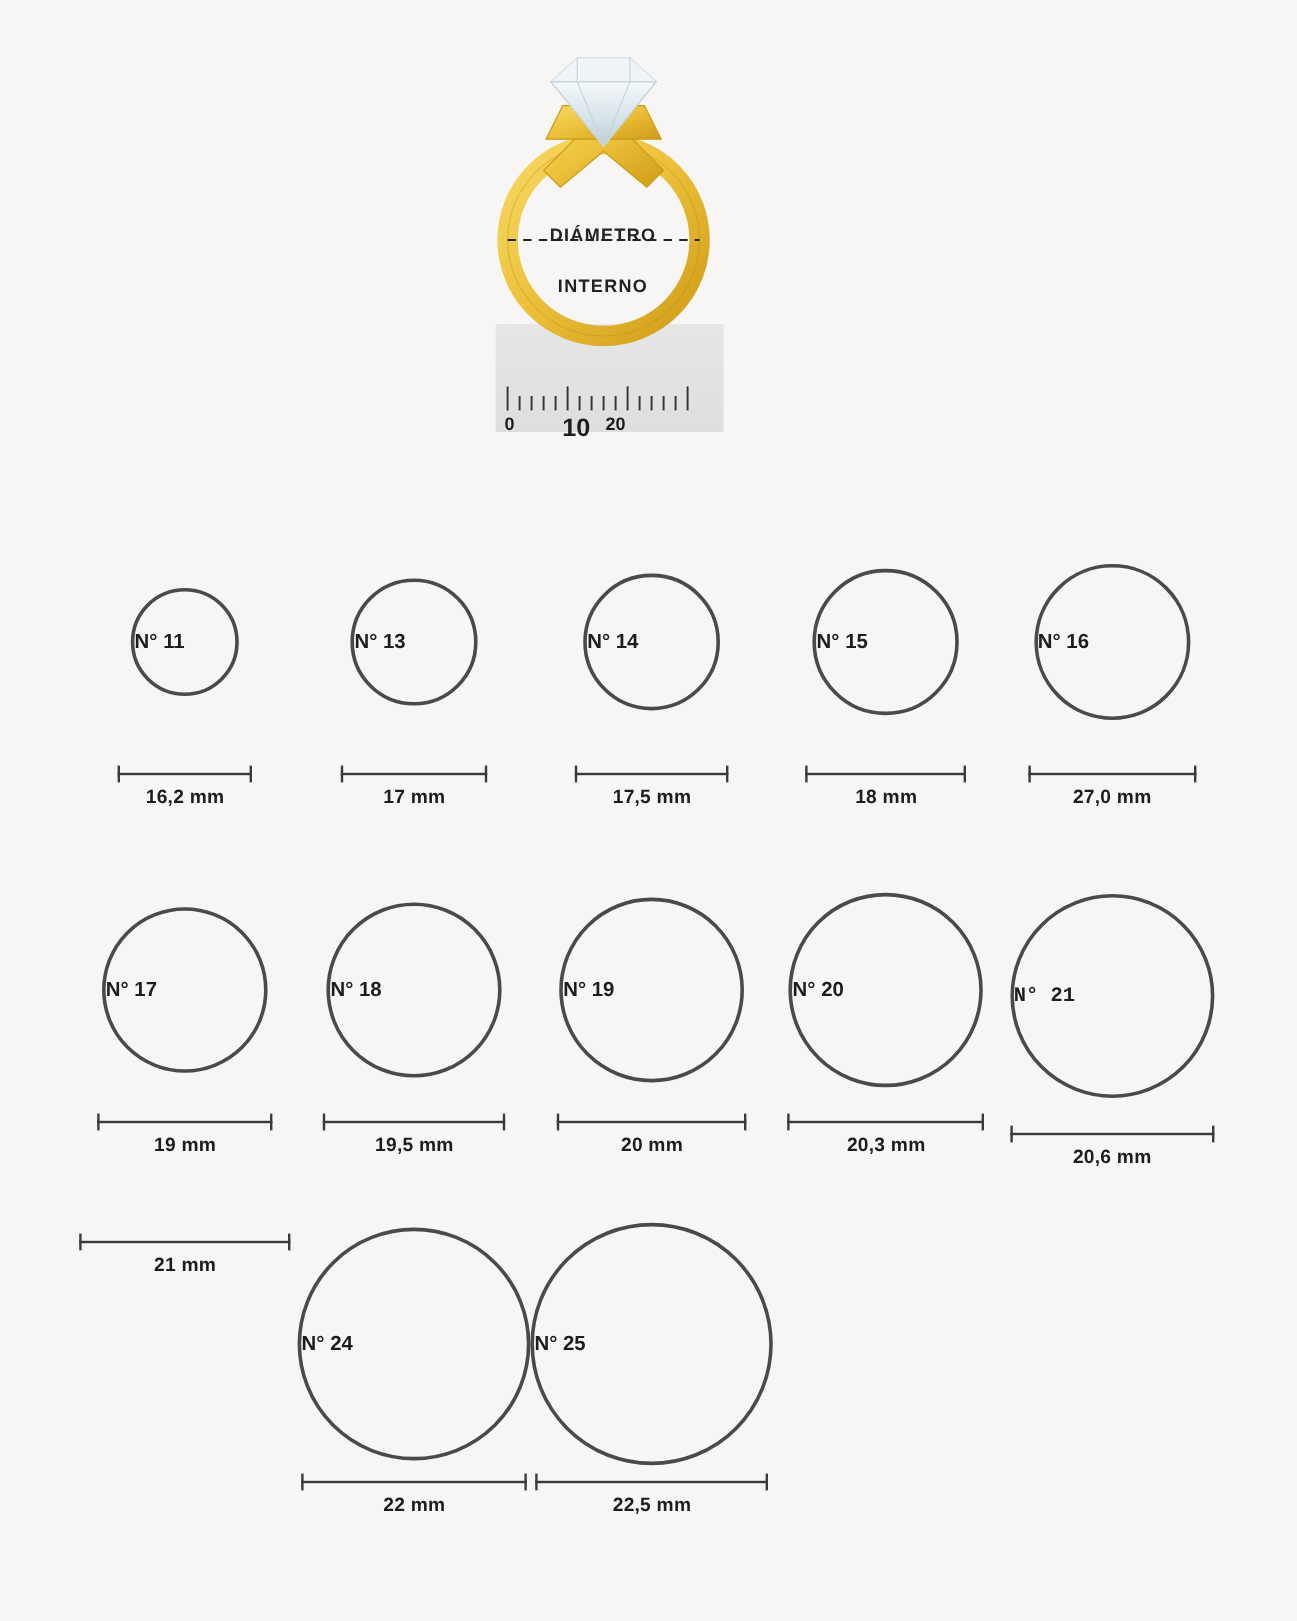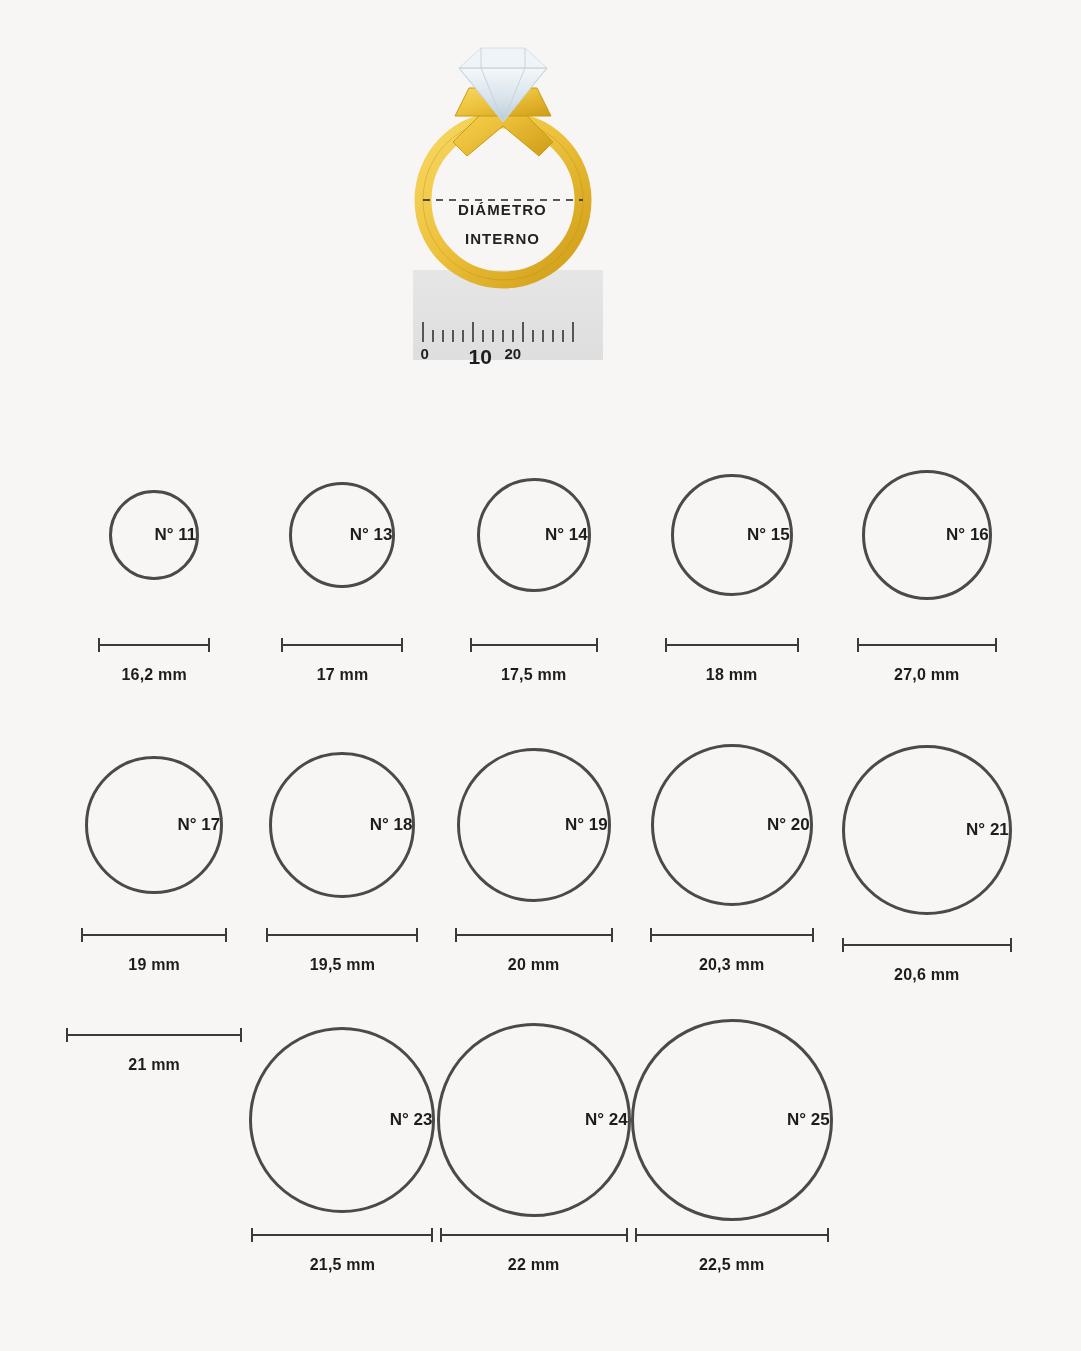--- a/index.html
+++ b/index.html
@@ -36,21 +36,21 @@
   .diam-label {
     position: absolute;
     left: 0;
     width: 100%;
     text-align: center;
     font-size: 15px;
     font-weight: 700;
     letter-spacing: 1.1px;
     color: #222;
   }
-  .diam-top { top: 171px; }
+  .diam-top { top: 158px; }
   .diam-bottom { top: 200px; }
 
   
   .grid {
     position: absolute;
     top: 440px;
     left: 60px;
     width: 961px;
     display: grid;
     grid-template-columns: repeat(5, 1fr);
@@ -68,21 +68,21 @@
     height: 190px;
     display: flex;
     align-items: center;
     justify-content: center;
   }
   .circle {
     border: 3px solid #4a4a4a;
     border-radius: 50%;
     display: flex;
     align-items: center;
-    justify-content: flex-end;
+    justify-content: flex-start;
     box-sizing: border-box;
     background: transparent;
   }
   .circle span {
     font-size: 17px;
     font-weight: 700;
     color: #1d1d1d;
     white-space: nowrap;
   }
   .measure {
@@ -101,21 +101,21 @@
   .measure .tick {
     position: absolute;
     top: 0;
     width: 2px;
     height: 14px;
     background: #3a3a3a;
   }
   .measure .tick.left { left: 0; }
   .measure .tick.right { right: 0; }
   .mm {
-    margin-top: 14px;
+    margin-top: 4px;
     font-size: 16px;
     font-weight: 700;
     color: #1d1d1d;
     letter-spacing: 0.2px;
   }
 
   
   .row-1 .circle-wrap { align-items: center; }
 </style>
 </head>
@@ -328,54 +328,41 @@
     <div class="measure" style="width:164px;">
       <div class="bar"></div>
       <div class="tick left"></div>
       <div class="tick right"></div>
     </div>
     <div class="mm">20,3 mm</div>
   </div>
 
   <div class="cell">
     <div class="circle-wrap" style="height:200px;">
-      <div class="circle" style="width:170px;height:170px;">
+      <div class="circle" style="width:170px;height:170px;font-family:Liberation Mono, monospace;">
         <span>N° 21</span>
       </div>
     </div>
     <div class="measure" style="width:170px;">
       <div class="bar"></div>
       <div class="tick left"></div>
       <div class="tick right"></div>
     </div>
     <div class="mm">20,6 mm</div>
   </div>
 
   <div class="cell">
     <div class="measure" style="width:176px;">
       <div class="bar"></div>
       <div class="tick left"></div>
       <div class="tick right"></div>
     </div>
     <div class="mm">21 mm</div>
   </div>
 
-  <div class="cell">
-    <div class="circle-wrap" style="height:200px;">
-      <div class="circle" style="width:186px;height:186px;">
-        <span>N° 23</span>
-      </div>
-    </div>
-    <div class="measure" style="width:182px;">
-      <div class="bar"></div>
-      <div class="tick left"></div>
-      <div class="tick right"></div>
-    </div>
-    <div class="mm">21,5 mm</div>
-  </div>
 
   <div class="cell">
     <div class="circle-wrap" style="height:200px;">
       <div class="circle" style="width:194px;height:194px;">
         <span>N° 24</span>
       </div>
     </div>
     <div class="measure" style="width:188px;">
       <div class="bar"></div>
       <div class="tick left"></div>

